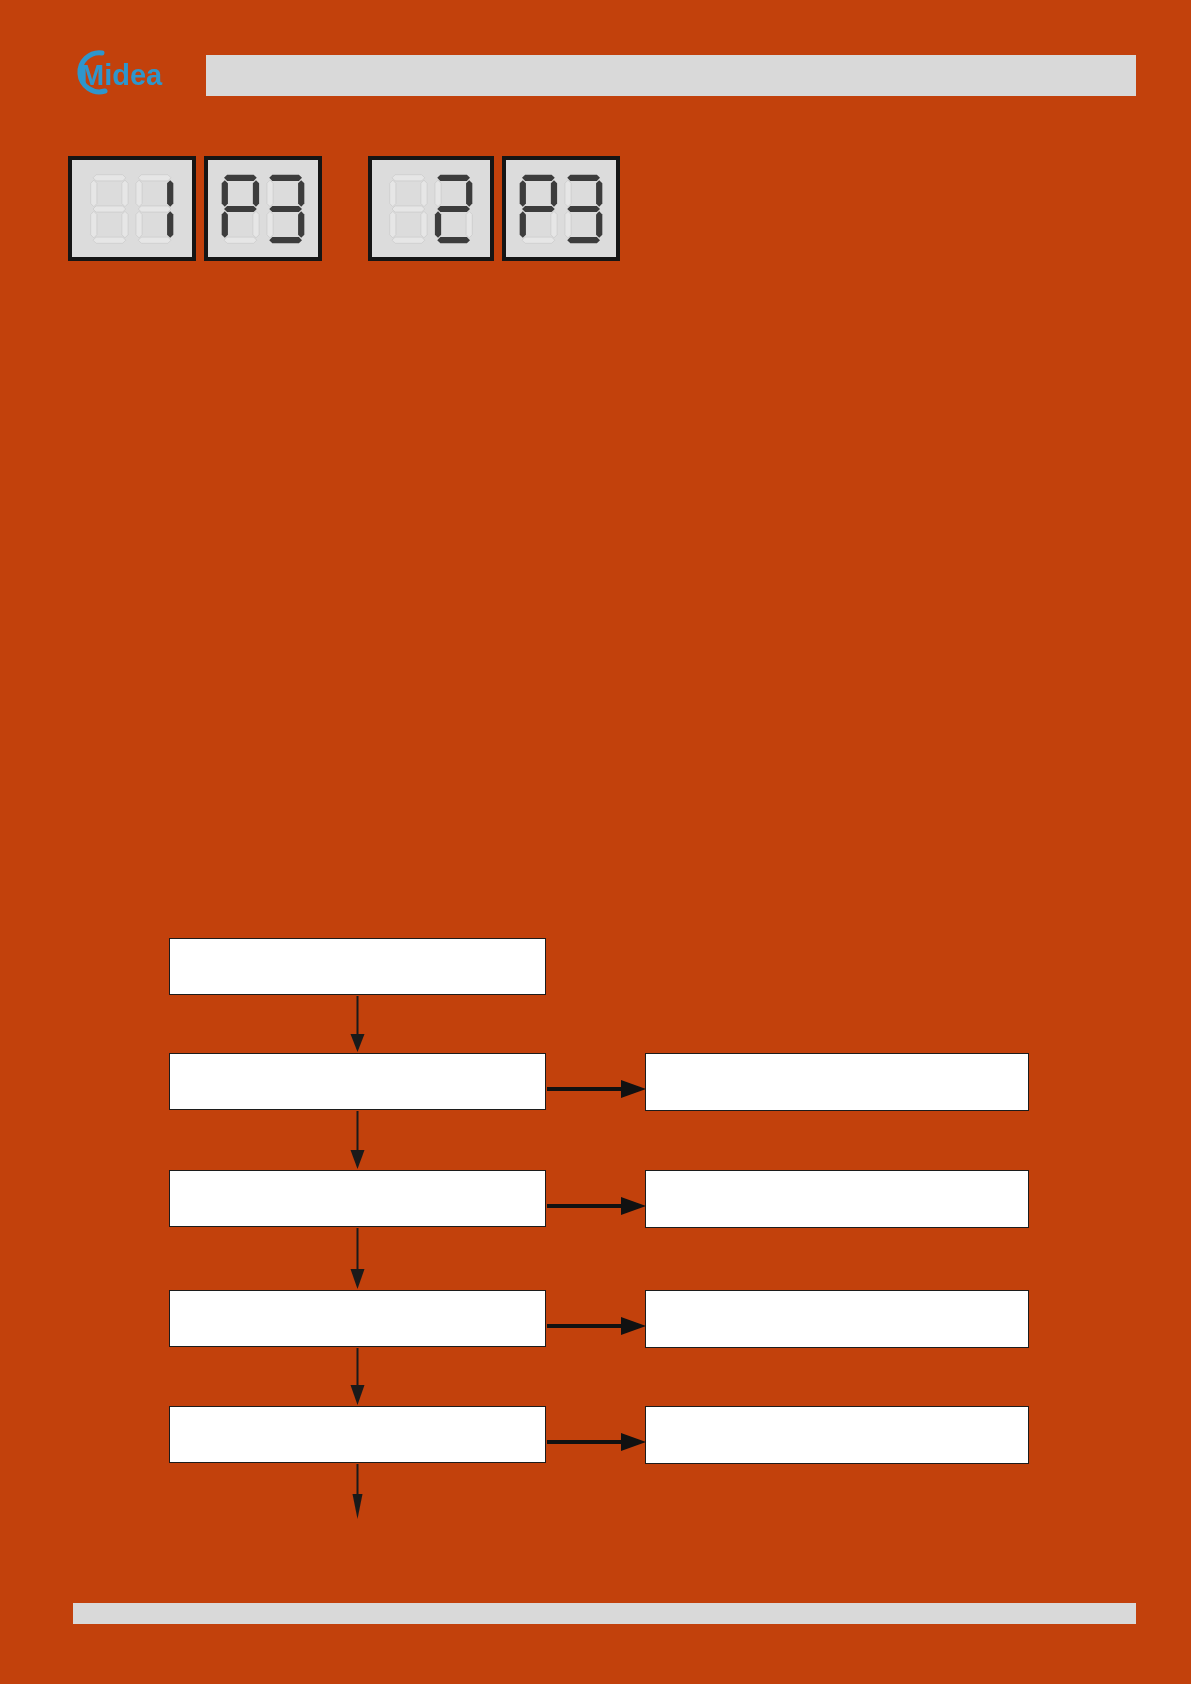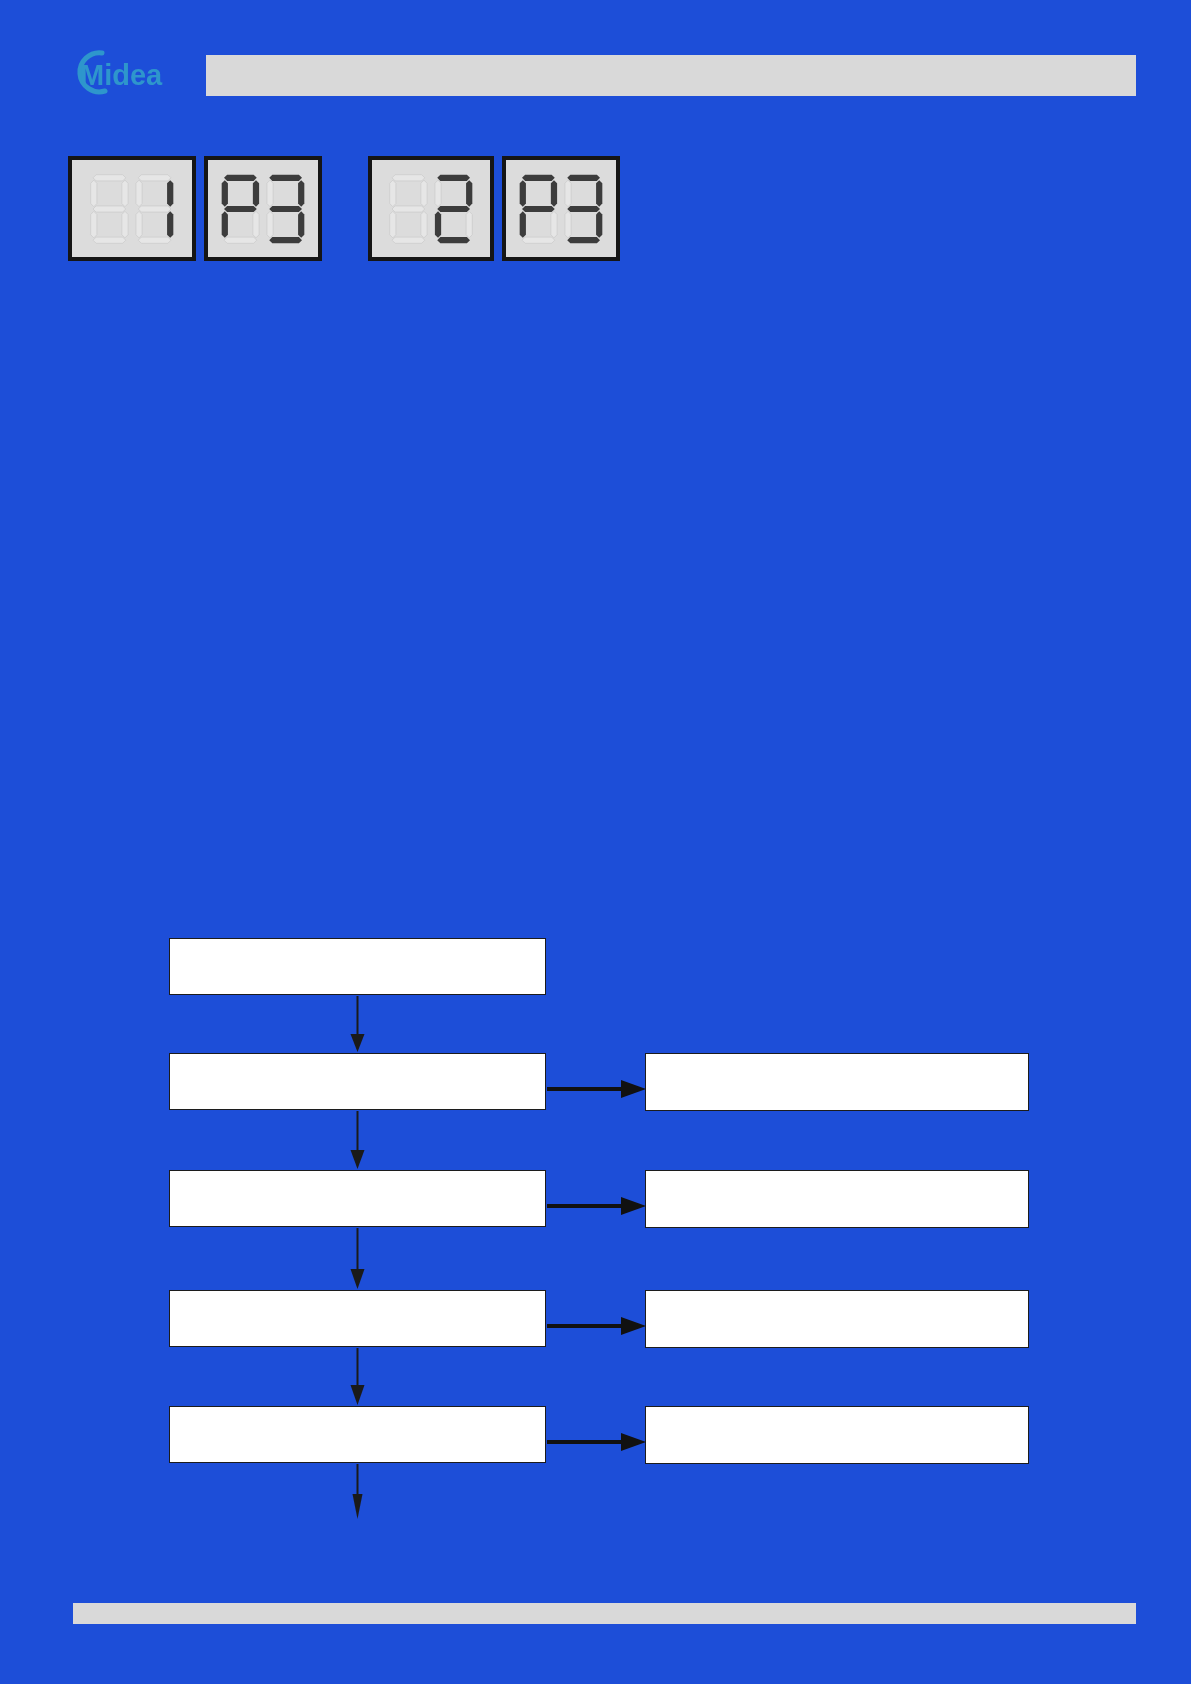--- a/index.html
+++ b/index.html
@@ -1,16 +1,16 @@
 <!DOCTYPE html>
 <html><head>
 <meta charset="utf-8">
 <style>
   html,body{margin:0;padding:0;background:#fff;}
-  .page{position:relative;width:1191px;height:1684px;background:#1d4ed8;
+  .page{position:relative;width:1191px;height:1684px;background:#c2410c;
         font-family:"Liberation Sans",sans-serif;overflow:hidden;}
 
   
   .brand{position:absolute;left:68px;top:48px;width:122px;height:50px;}
   .header-bar{position:absolute;left:206px;top:55px;width:930px;height:41px;background:#d9d9d9;}
 
   
   .seg-box{position:absolute;top:156px;height:105px;background:#dcdcdc;
            border:4px solid #151515;box-sizing:border-box;
            display:flex;align-items:center;justify-content:center;}

